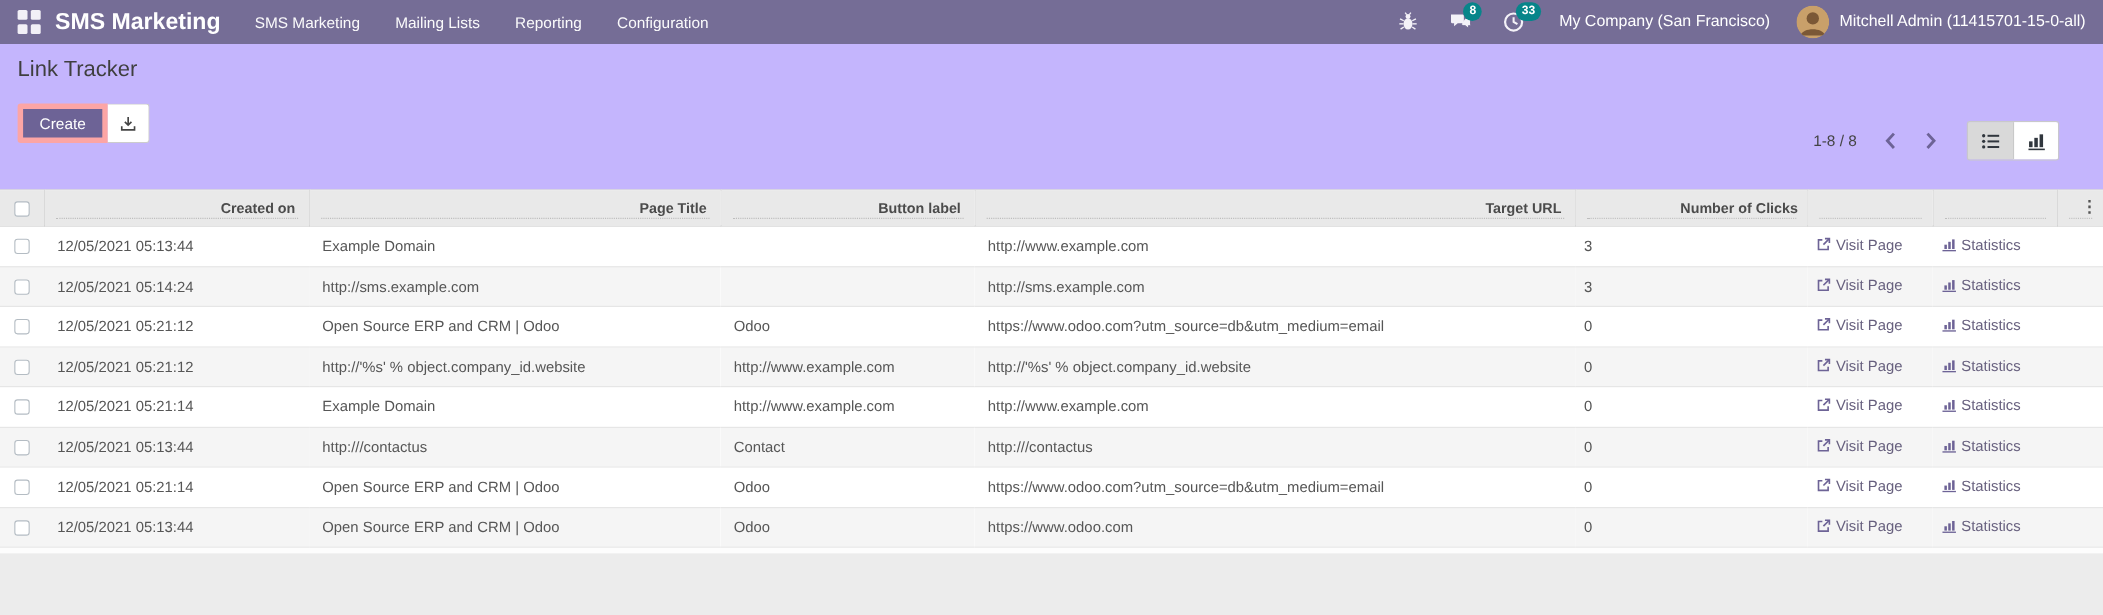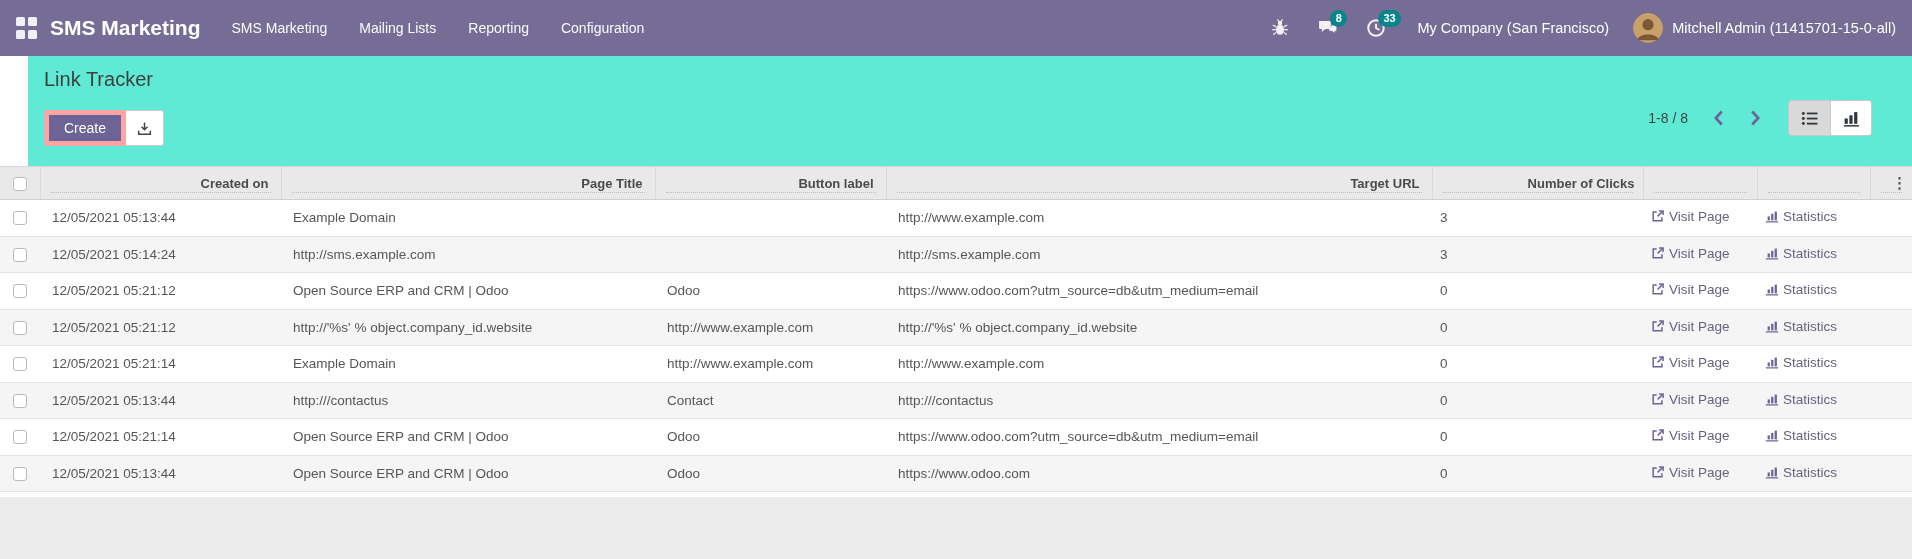--- a/index.html
+++ b/index.html
@@ -1,57 +1,57 @@
 <!DOCTYPE html>
 <html style="--color-navbar: #756d96; --color-primary: #6d6396; --color-badge: #07858a; --color-link: #68617f;"><head>
 <meta charset="utf-8">
 <style>
   * { box-sizing: border-box; margin: 0; padding: 0; }
   html,body { width:1912px; height:559px; overflow:hidden; background:#fff;
     font-family:"Liberation Sans", sans-serif; color:#4c4c4c; }
 
   
-  .navbar { height:56px; background:var(--color-navbar,#756d96); display:flex; align-items:center;
+  .navbar { height:40px; background:var(--color-navbar,#756d96); display:flex; align-items:center;
     padding:0 16px; color:#fff; }
   .apps-icon { width:22px; height:22px; display:grid; grid-template-columns:9px 9px; grid-gap:3px;
     cursor:pointer; }
   .apps-icon i { background:#f2f0f7; border-radius:1.5px; width:9px; height:9px; display:block; }
   .brand { font-size:21px; font-weight:bold; margin:0 31px 0 12px; white-space:nowrap; cursor:pointer; }
   .nav-menu { display:flex; gap:32px; font-size:14px; }
   .nav-menu span { cursor:pointer; white-space:nowrap; opacity:.97; }
   .nav-right { margin-left:auto; display:flex; align-items:center; font-size:14.5px; }
   .systray-icon { position:relative; margin-left:26px; width:22px; height:22px; cursor:pointer;
     display:flex; align-items:center; justify-content:center; }
   .badge { position:absolute; top:-7px; left:13px; background:var(--color-badge,#07858a); color:#fff;
     font-size:11px; font-weight:bold; line-height:17px; height:17px; min-width:17px; padding:0 5px;
     border-radius:9px; text-align:center; }
   .company { margin-left:30px; cursor:pointer; white-space:nowrap; }
   .avatar { width:30px; height:30px; border-radius:50%; overflow:hidden; margin-left:24px; flex:none;
     cursor:pointer; }
   .username { margin-left:9px; cursor:pointer; white-space:nowrap; }
 
   
-  .control-panel { position:relative; height:110px; background:#5eead4;margin-left:28px; }
+  .control-panel { position:relative; height:132px; background:#c4b5fd; }
   .cp-title { position:absolute; left:16px; top:12px; font-size:20px; font-weight:400; color:#3f3f3f; }
   .btn-group { position:absolute; left:16px; top:54px; display:flex; height:36px; }
   .btn-create { background:var(--color-primary,#6d6396); color:#fff; border:5px solid #fca5a5;
     border-radius:3px 0 0 3px; font-size:14px; padding:0 15px; cursor:pointer;
     font-family:"Liberation Sans",sans-serif; }
   .btn-export { background:#fff; border:1px solid #ccc; border-left:none; border-radius:0 3px 3px 0;
     width:38px; cursor:pointer; display:flex; align-items:center; justify-content:center; }
   .searchbox { position:absolute; left:897px; top:12px; width:996px; height:36px; }
   .searchbox input { width:100%; height:100%; border:1px solid #c9c9c9; border-radius:3px;
     padding:0 40px 0 10px; font-size:15px; color:#333; font-family:"Liberation Sans",sans-serif; }
   .searchbox input::placeholder { color:#8a8a8a; }
   .search-glass { position:absolute; right:12px; top:10px; cursor:pointer; }
   .filterbar { position:absolute; left:942px; top:56px; height:36px; background:#f0f0f1; border-radius:3px;
     display:flex; align-items:center; padding:0 18px; gap:28px; font-size:14px; color:#3e4248; }
   .filterbar .fbtn { display:flex; align-items:center; gap:5px; cursor:pointer; white-space:nowrap; }
   .fav-star { font-size:13px; color:#3e4248; }
-  .cp-right { position:absolute; top:44px; right:40px; height:36px; display:flex; align-items:center;justify-content:flex-end; }
+  .cp-right { position:absolute; top:70px; right:40px; height:36px; display:flex; align-items:center;justify-content:flex-end; }
   .pager-text { font-size:14px; color:#444; cursor:pointer; }
   .pg-btn { margin-left:24px; cursor:pointer; display:flex; align-items:center; }
   .view-switch { margin-left:26px; display:flex; border:1px solid #c9c9c9; border-radius:3px;
     overflow:hidden; height:36px; }
   .vs-btn { width:41px; display:flex; align-items:center; justify-content:center; cursor:pointer;
     background:#fff; }
   .vs-btn.active { background:#d9d9d9; }
   .vs-btn + .vs-btn { border-left:1px solid #c9c9c9; }
 
   

